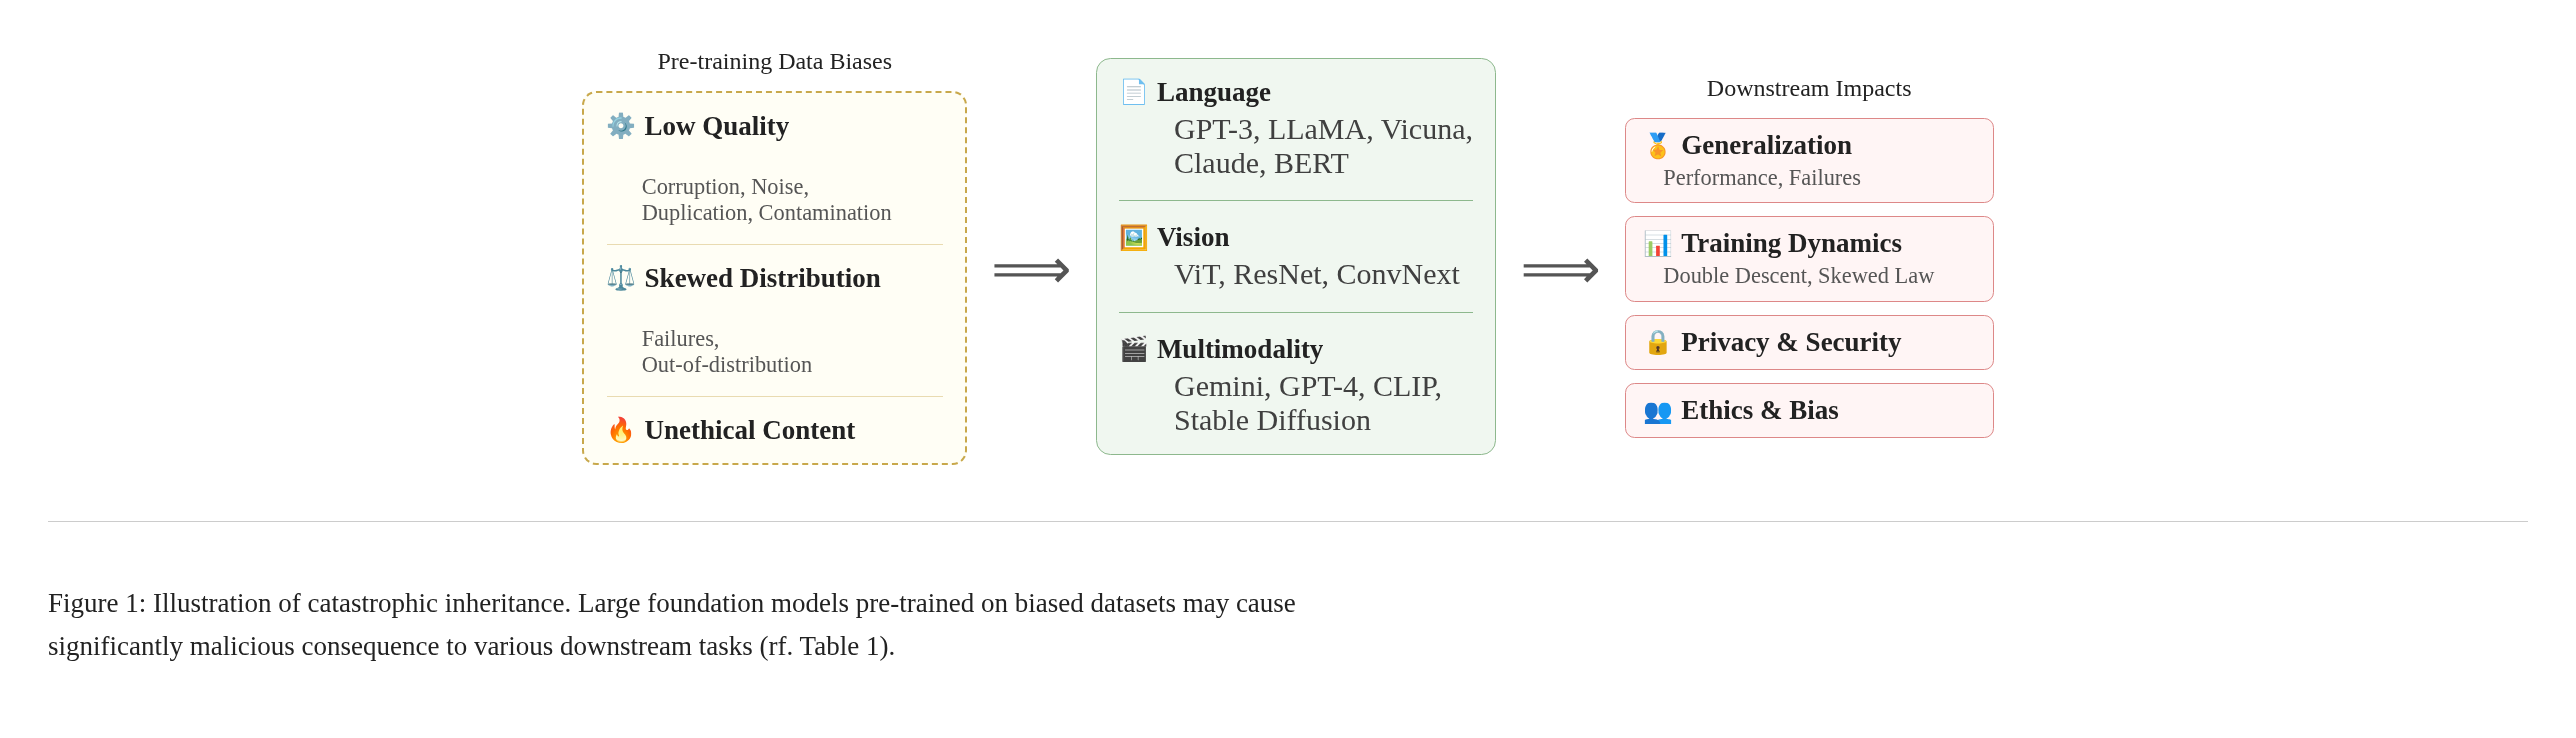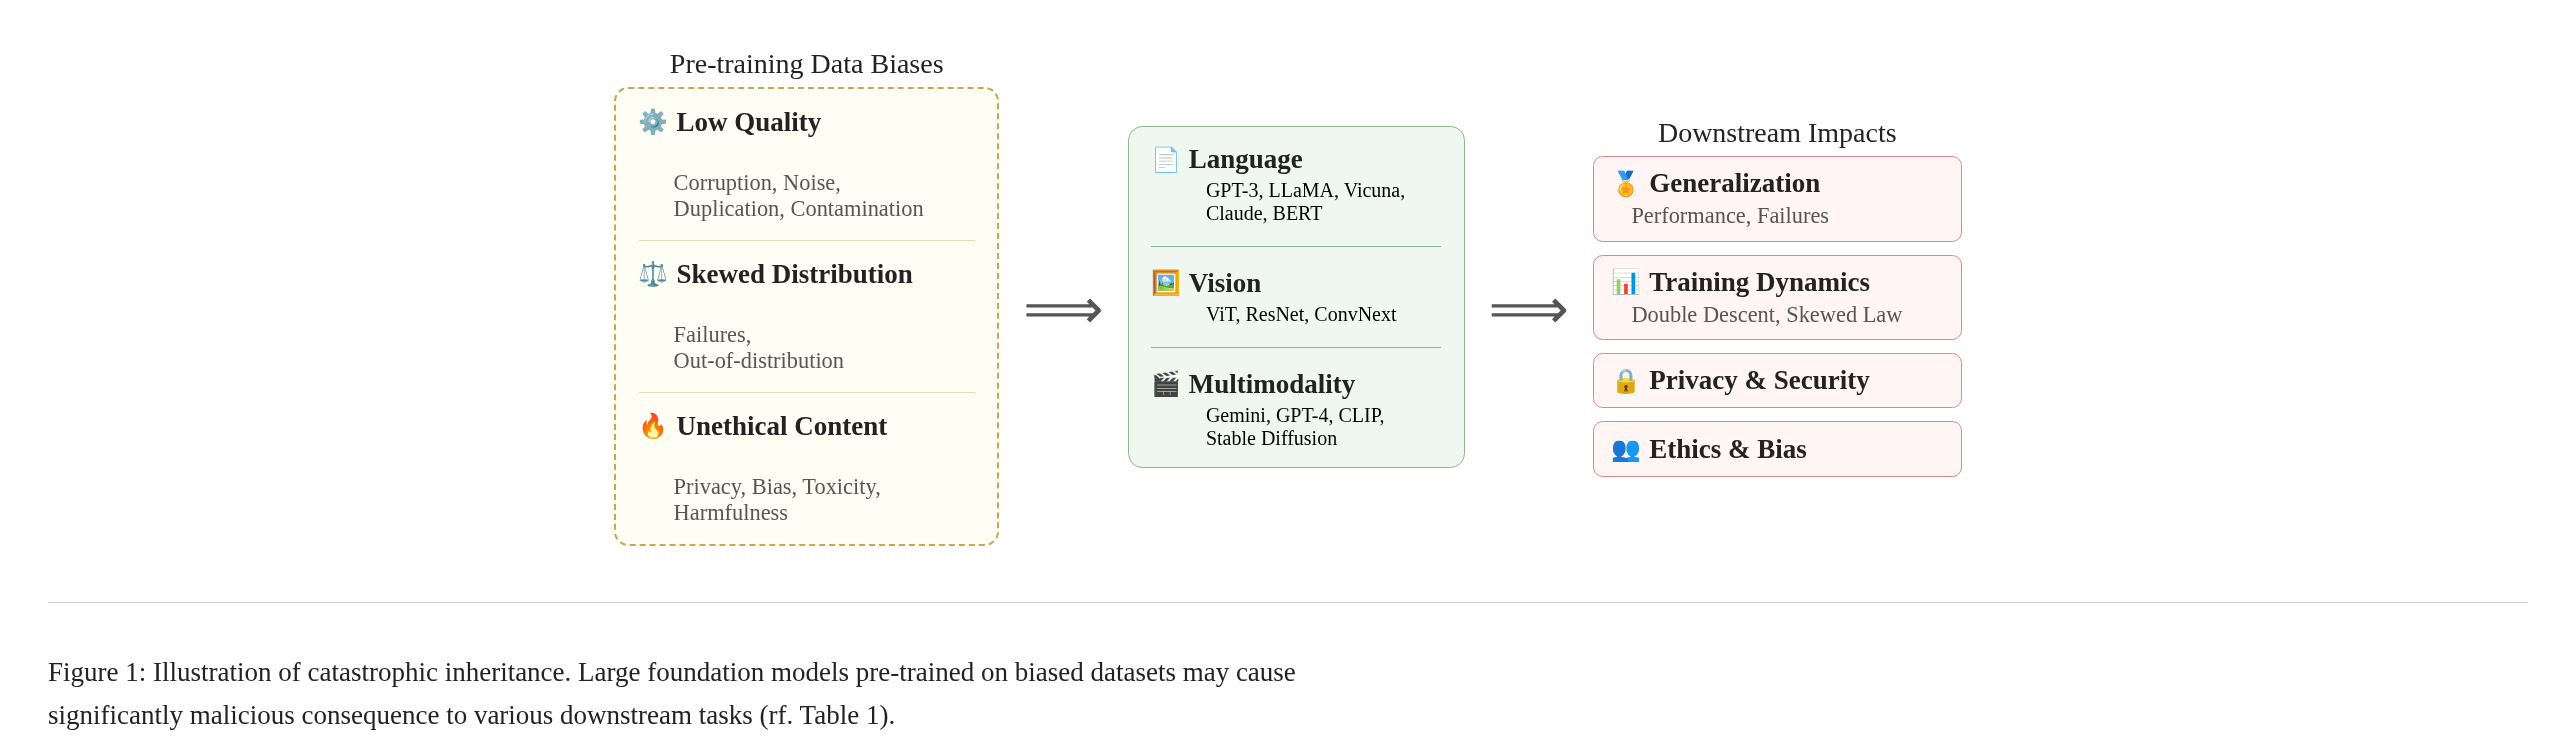--- a/index.html
+++ b/index.html
@@ -22,24 +22,24 @@
       padding: 16px 0;
     }
 
     .column {
       display: flex;
       flex-direction: column;
       gap: 0;
     }
 
     .column-title {
-      font-size: 28px;
+      font-size: 24px;
       font-weight: normal;
       text-align: center;
-      margin-bottom: 7px;
+      margin-bottom: 16px;
       color: #222;
     }
 
     
     .bias-box {
       border: 2px dashed #c8a84b;
       border-radius: 14.4px;
       padding: 17.6px 22.4px;
       background: #fffef5;
       display: flex;
@@ -90,22 +90,22 @@
     .foundation-item-title {
       font-size: 27px;
       font-weight: bold;
       color: #222;
       display: flex;
       align-items: center;
       gap: 8px;
     }
 
     .foundation-item-desc {
-      font-size: 20px;
-      color: #000000;
+      font-size: 30px;
+      color: #404040;
       margin-left: 55px;
     }
 
     
     .downstream-col {
       display: flex;
       flex-direction: column;
       gap: 13px;
     }
 
@@ -199,22 +199,20 @@
 Out-of-distribution</div>
       </div>
 
       <div style="border-top:1.2px solid #c8a84b; opacity:0.4;"></div>
 
       <div class="bias-item">
         <div class="bias-item-title">
           <span class="icon">🔥</span>
           <span>Unethical Content</span>
         </div>
-        <div class="bias-item-desc" style="white-space: pre-line;">Privacy, Bias, Toxicity,
-Harmfulness</div>
       </div>
 
     </div>
   </div>
 
   <div class="arrow">⟹</div>
 
   <div class="column">
     <div class="foundation-box">
 
@@ -287,15 +285,15 @@
         </div>
       </div>
 
     </div>
   </div>
 
 </div>
 
 <div class="divider"></div>
 
-<div class="figure-caption" style="white-space: pre-line; margin-top: 16px;">Figure 1: Illustration of catastrophic inheritance. Large foundation models pre-trained on biased datasets may cause
+<div class="figure-caption" style="white-space: pre-line; margin-top: 28px;">Figure 1: Illustration of catastrophic inheritance. Large foundation models pre-trained on biased datasets may cause
 significantly malicious consequence to various downstream tasks (rf. Table 1).</div>
 
 
 </body></html>

